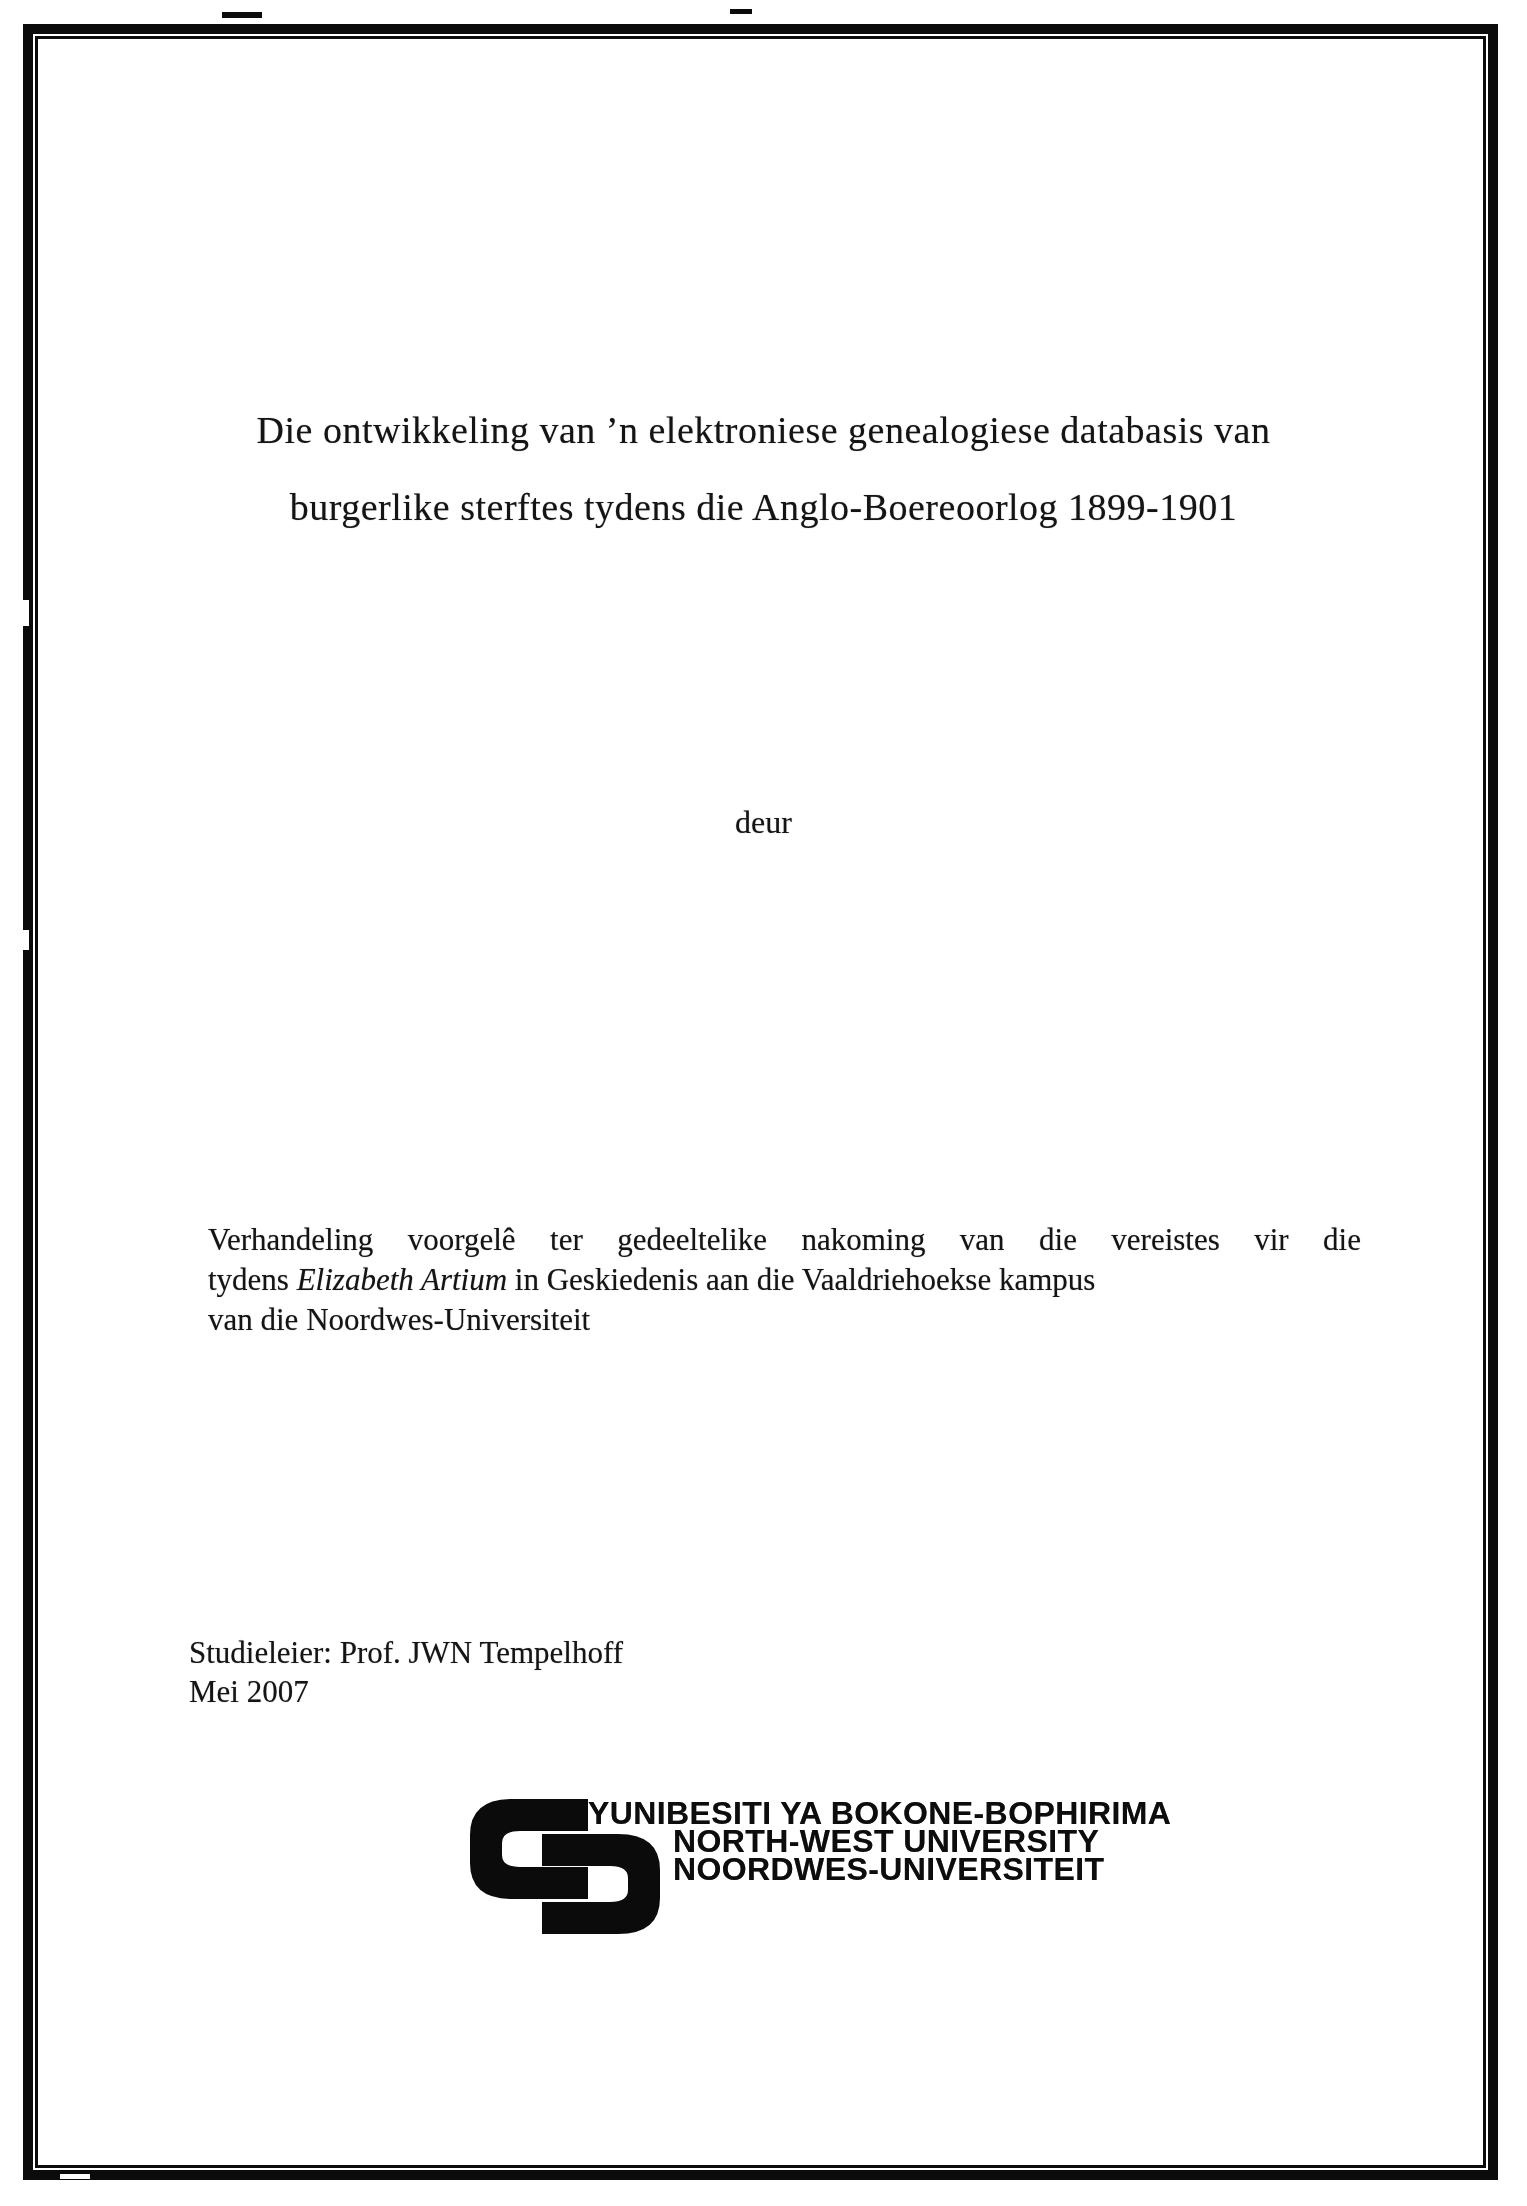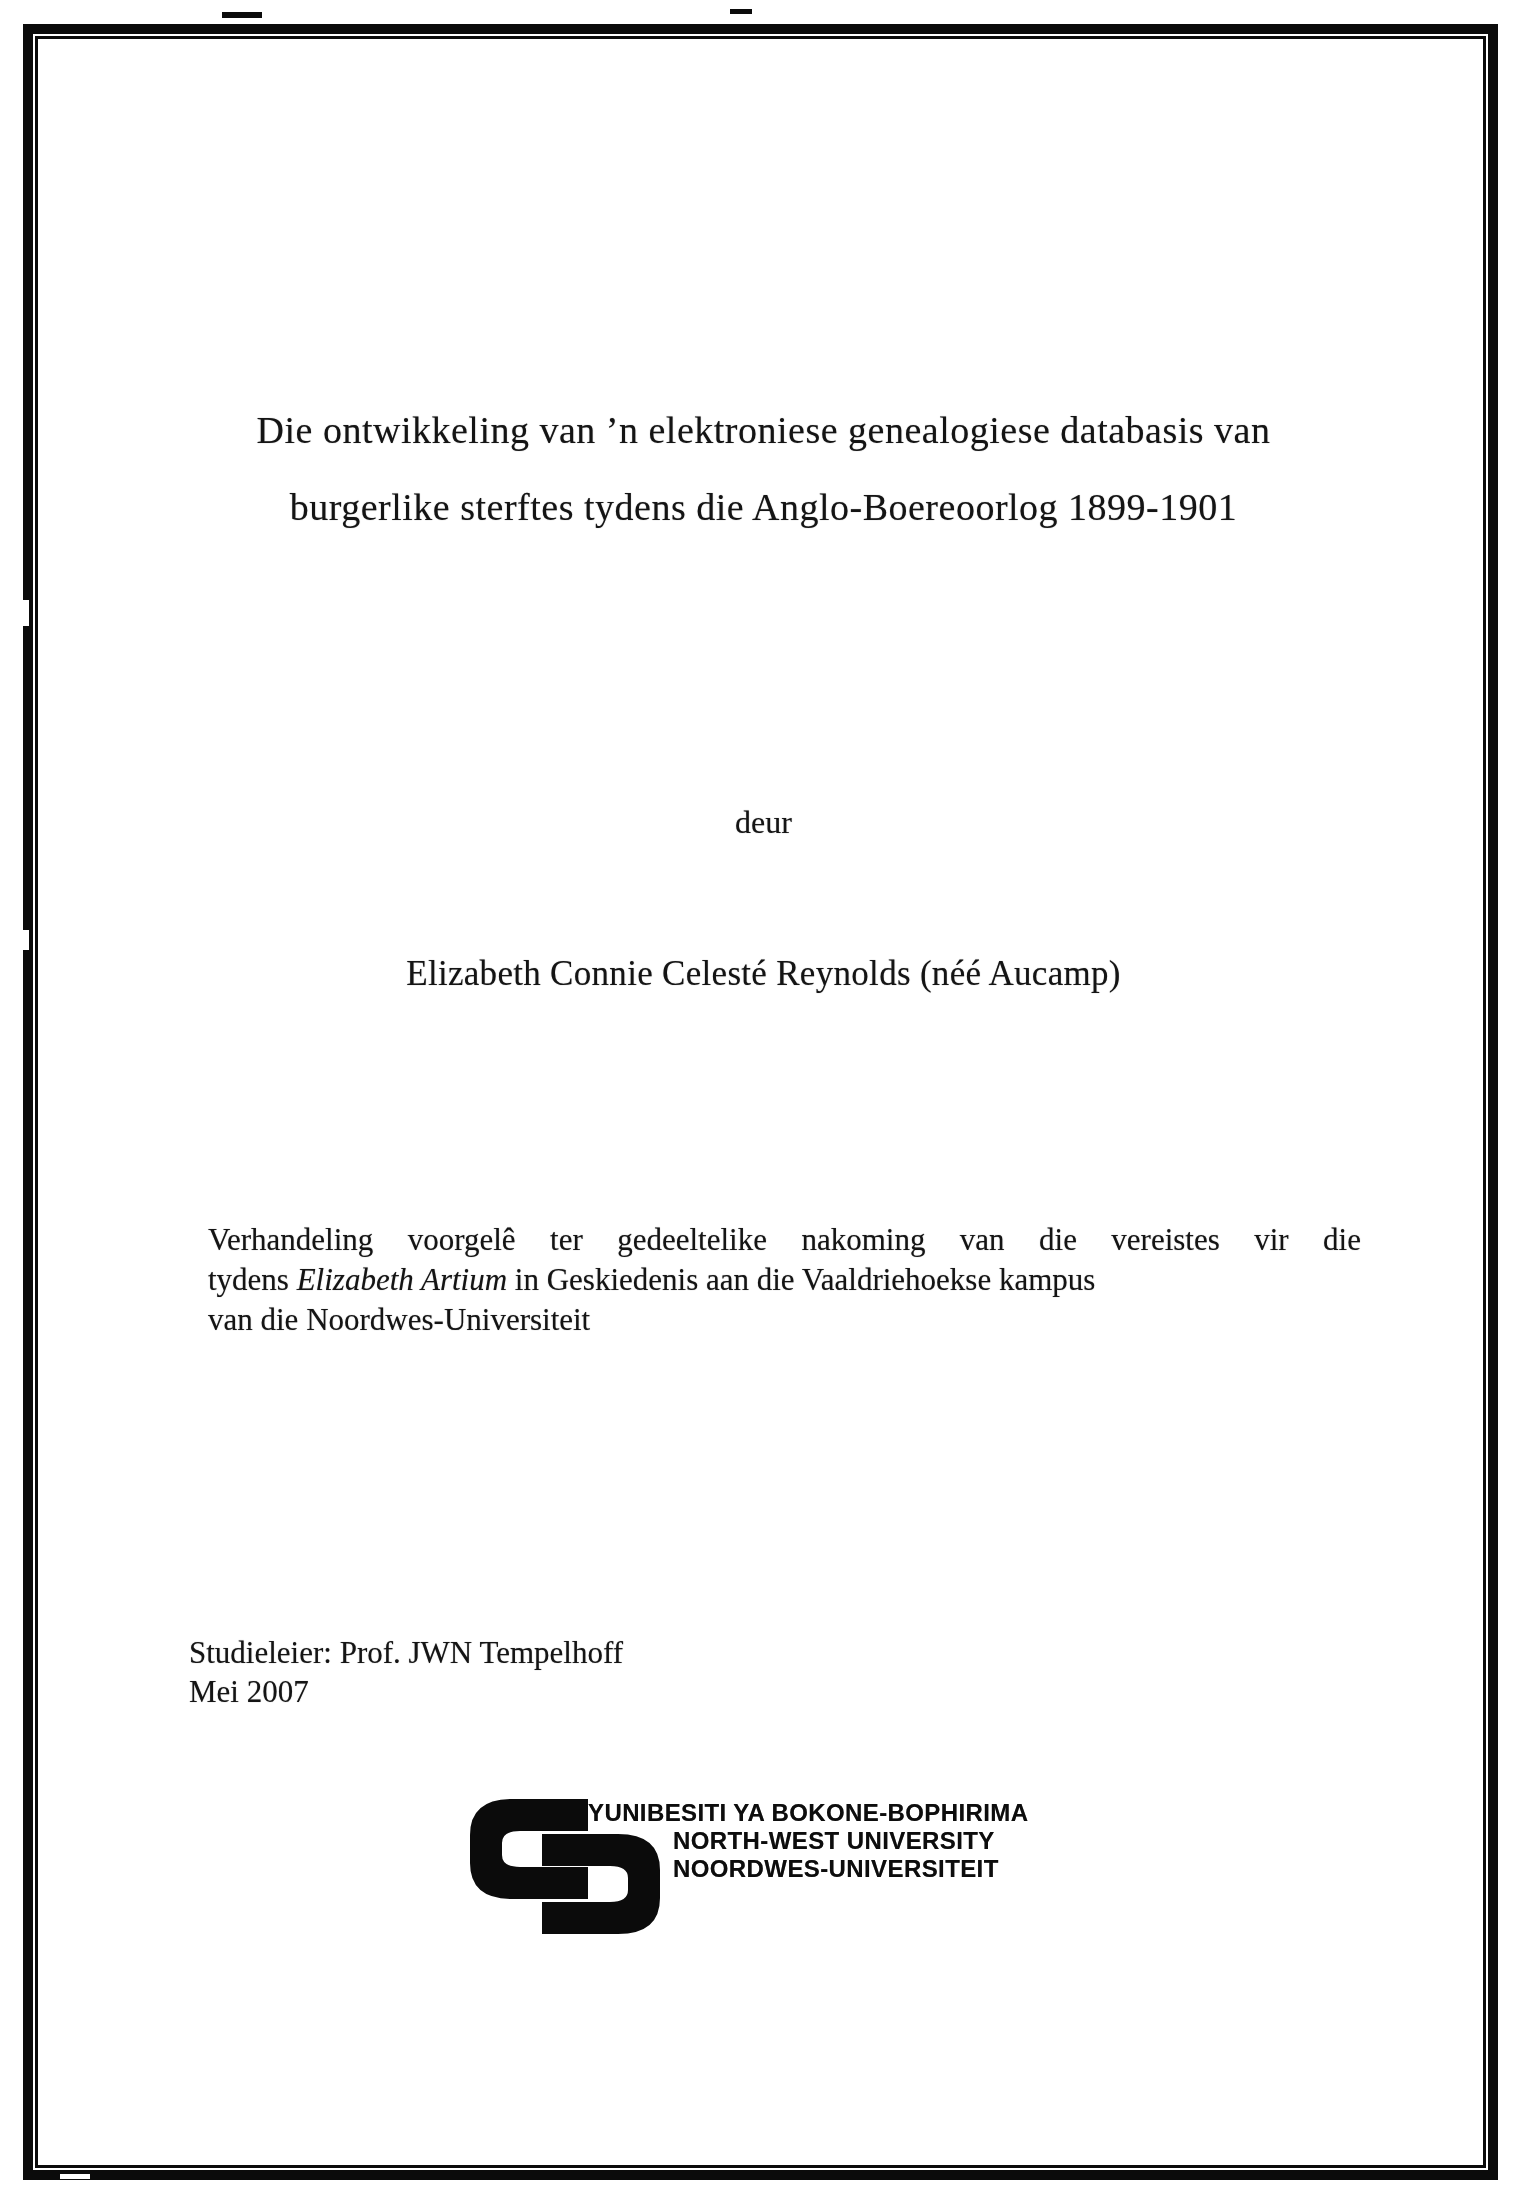--- a/index.html
+++ b/index.html
@@ -50,21 +50,21 @@
   .supervisor-block{
     top:1633px;left:189px;width:900px;
     font-size:31px;line-height:39px;
   }
   
   .logo-mark{position:absolute;left:470px;top:1799px;width:190px;height:135px;}
   .logo-text{
     position:absolute;left:588px;top:1799px;
     font-family:"Liberation Sans", sans-serif;
     font-weight:bold;
-    font-size:24px;line-height:28px;
+    font-size:32px;line-height:28px;
     letter-spacing:.4px;
     color:#0d0d0d;
     text-shadow:0 0 .5px rgba(0,0,0,.5);
     white-space:nowrap;
   }
   .logo-text .ind{padding-left:85px;}
 </style>
 </head>
 <body>
 
@@ -80,21 +80,20 @@
   <div class="nick" style="left:23px;top:930px;width:6px;height:20px;"></div>
   <div class="nick" style="left:60px;top:2174px;width:30px;height:5px;"></div>
 
   <div class="txt centered title">
     <div>Die ontwikkeling van ’n elektroniese genealogiese databasis van</div>
     <div>burgerlike sterftes tydens die Anglo-Boereoorlog 1899-1901</div>
   </div>
 
   <div class="txt centered byline">deur</div>
 
-  <div class="txt centered author">Elizabeth Connie Celesté Reynolds (néé Aucamp)</div>
 
   <div class="txt statement">
     <div class="justified">Verhandeling voorgelê ter gedeeltelike nakoming van die vereistes vir die</div>
     <div><span>tydens </span><i>Elizabeth Artium</i><span> in Geskiedenis aan die Vaaldriehoekse kampus</span></div>
     <div>van die Noordwes-Universiteit</div>
   </div>
 
   <div class="txt supervisor-block">
     <div>Studieleier: Prof. JWN Tempelhoff</div>
     <div>Mei 2007</div>

